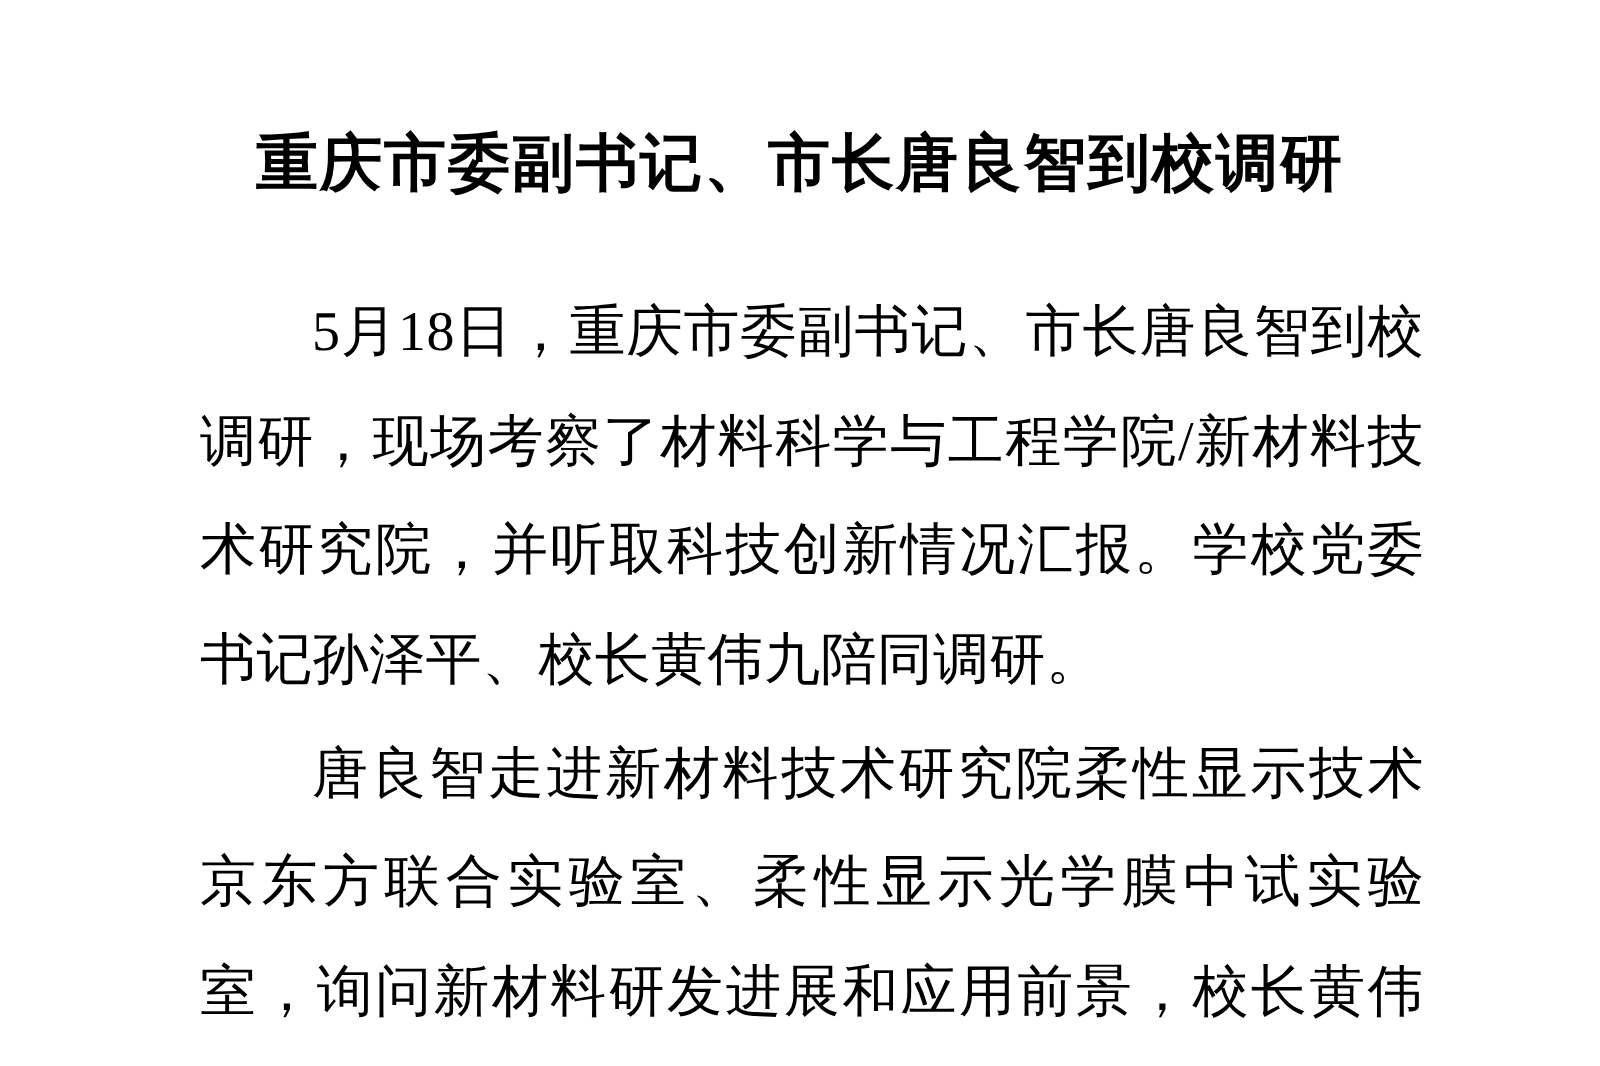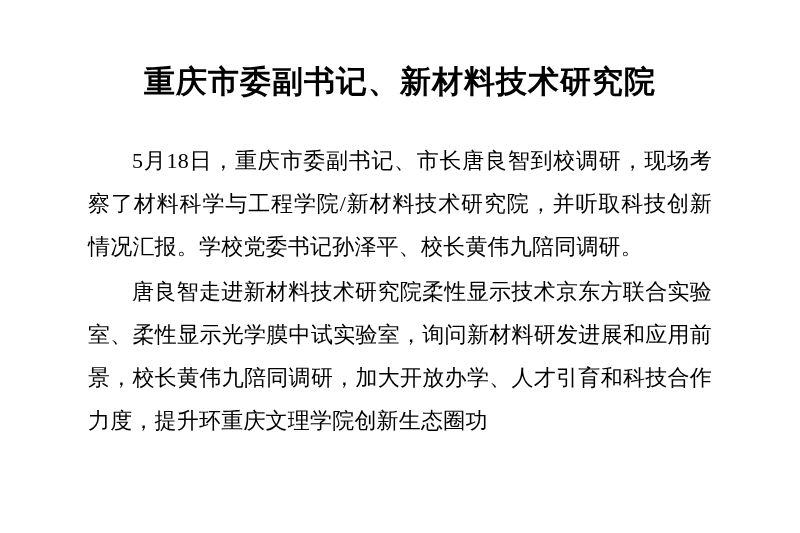--- a/index.html
+++ b/index.html
@@ -29,35 +29,35 @@
     font-size: 31px;
     font-weight: bold;
     letter-spacing: 1px;
     line-height: 1.3;
     font-family: "Liberation Serif", "DejaVu Serif", serif;
   }
   .body-block {
     margin-top: 38px;
   }
   .para {
-    margin: 0 0 0 0;
-    font-size: 22px;
+    margin: 0 0 0 12px;
+    font-size: 28px;
     line-height: 1.95;
     text-align: justify;
     text-justify: inter-ideograph;
     text-indent: 2em;
     letter-spacing: 0.2px;
   }
   .para + .para {
     margin-top: 2px;
   }
 </style>
 </head>
 <body>
 
 <div class="page">
-  <h1 class="doc-title">重庆市委副书记、新材料技术研究院</h1>
+  <h1 class="doc-title">重庆市委副书记、市长唐良智到校调研</h1>
 
   <div class="body-block">
     <p class="para">5月18日，重庆市委副书记、市长唐良智到校调研，现场考察了材料科学与工程学院/新材料技术研究院，并听取科技创新情况汇报。学校党委书记孙泽平、校长黄伟九陪同调研。</p>
     <p class="para">唐良智走进新材料技术研究院柔性显示技术京东方联合实验室、柔性显示光学膜中试实验室，询问新材料研发进展和应用前景，校长黄伟九陪同调研，加大开放办学、人才引育和科技合作力度，提升环重庆文理学院创新生态圈功</p>
   </div>
 </div>
 
 </body></html>

